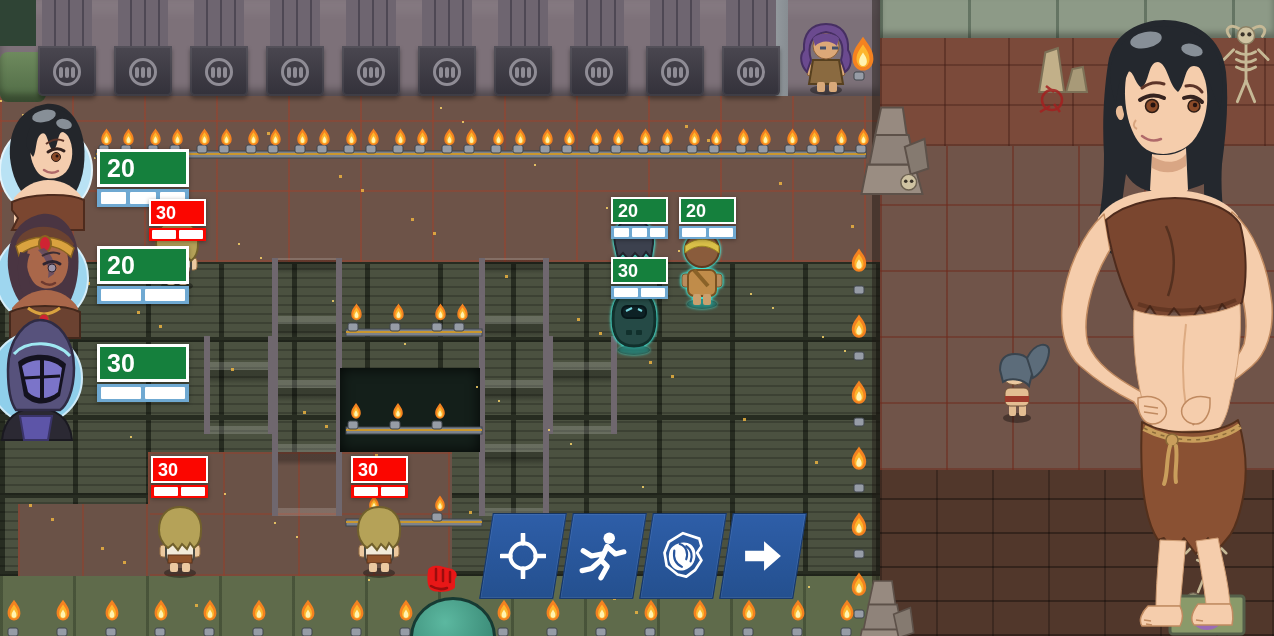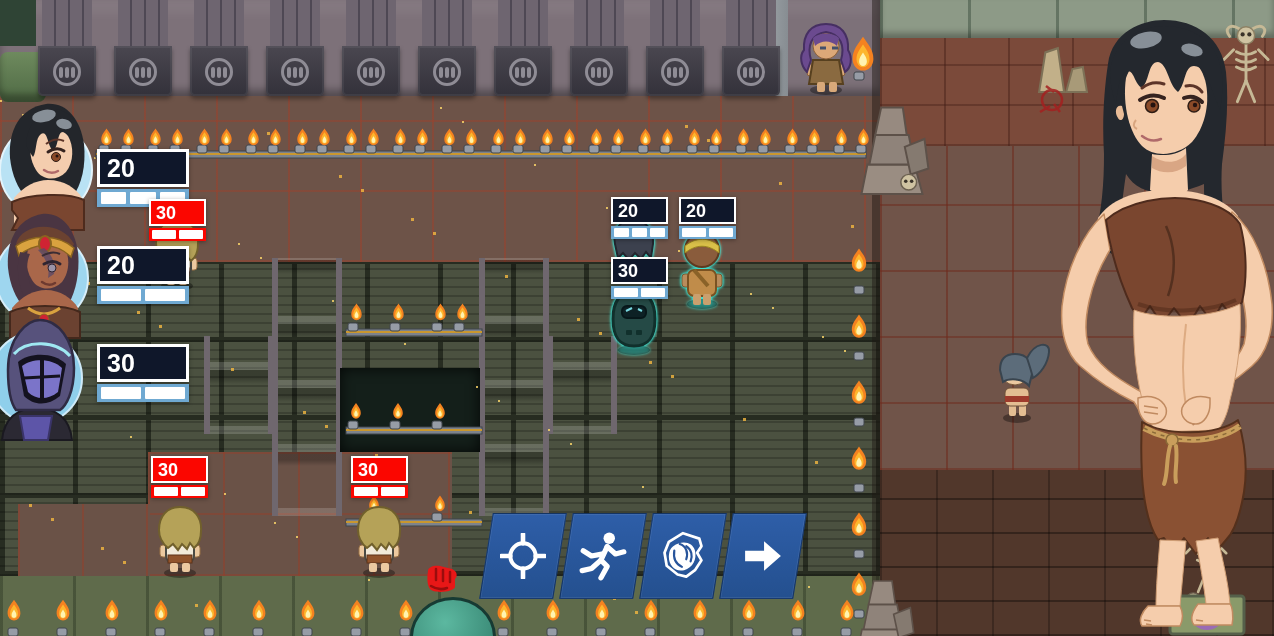--- a/index.html
+++ b/index.html
@@ -59,21 +59,21 @@
   .emblem{position:absolute;left:50%;top:12px;transform:translateX(-50%);width:28px;height:28px;border-radius:50%;
     border:3px solid #8f8c95;display:flex;align-items:center;justify-content:center;gap:2px;}
   .emblem i{width:4px;height:11px;background:#8f8c95;border-radius:2px;}
   
   #decor{position:absolute;left:0;top:0;width:1274px;height:636px;z-index:20;pointer-events:none;}
   
   .sprite{position:absolute;z-index:30;}
   .outlined{filter:drop-shadow(0 0 1.5px #3ee6d6) drop-shadow(0 0 1px #3ee6d6);}
   
   .plate{position:absolute;z-index:40;font-weight:bold;color:#fff;filter:drop-shadow(0 1px 2px rgba(0,0,0,.35));}
-  .pm{background:#0f172a;border:3px solid #fff;display:flex;align-items:center;line-height:1;}
+  .pm{background:#15803d;border:3px solid #fff;display:flex;align-items:center;line-height:1;}
   .pp{background:#6fa9d2;display:flex;gap:4px;padding:3px 4px;margin-top:2px;}
   .pp i{flex:1;background:#fff;border-radius:1px;}
   .big .pm{width:92px;height:38px;font-size:25px;padding-left:7px;}
   .big .pp{width:92px;height:18px;}
   .small .pm{width:57px;height:27px;font-size:18px;padding-left:5px;border-width:2px;}
   .small .pp{width:57px;height:13px;padding:2px 3px;gap:3px;}
   .red .pm,.red .pp{background:#fb0600;}
   
   .portrait{position:absolute;z-index:50;}
   

